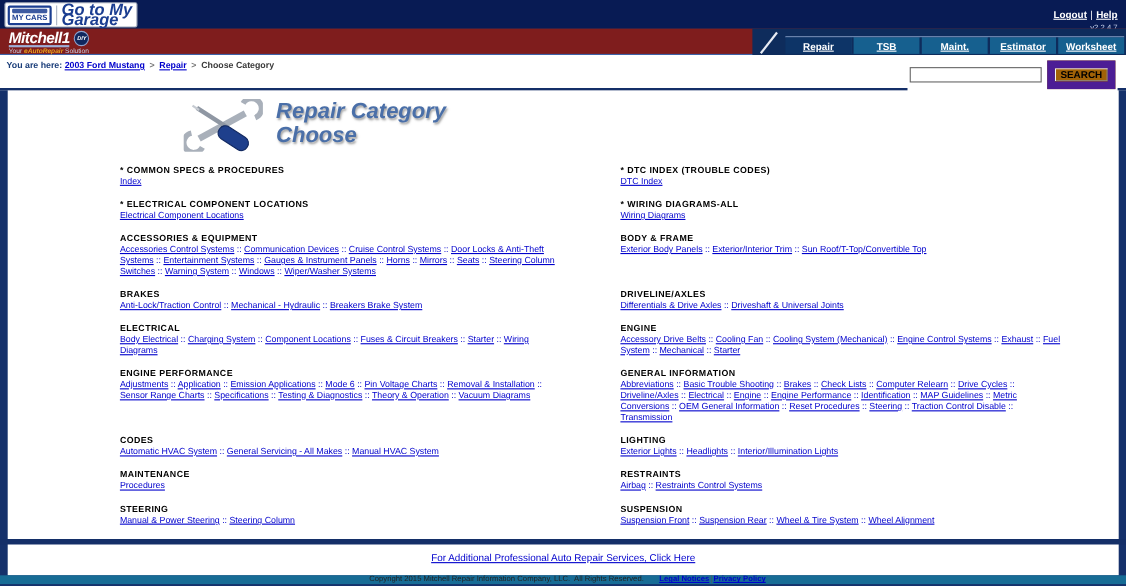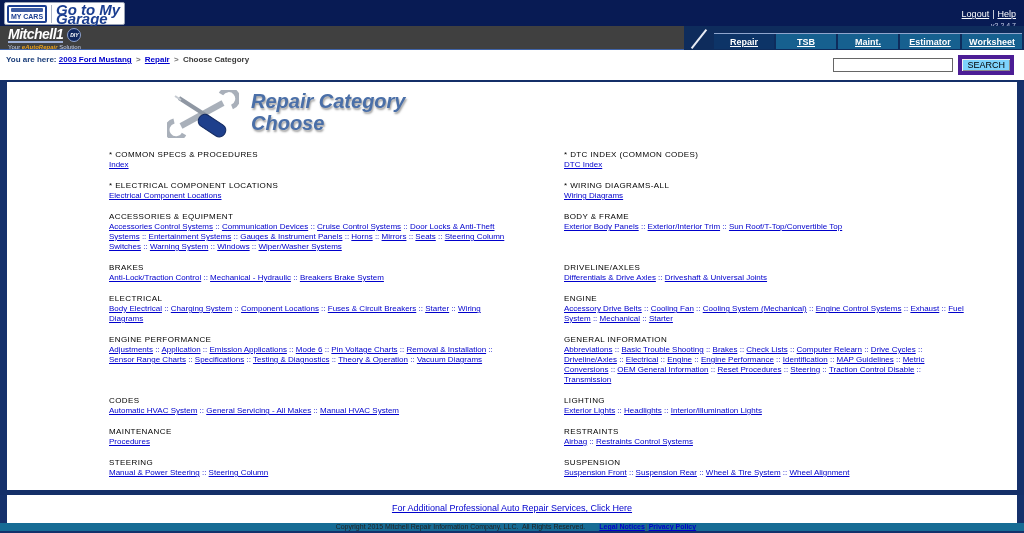--- a/index.html
+++ b/index.html
@@ -8,26 +8,26 @@
   a { cursor:pointer; }
 
   
   .topbar { height:26px; background:#081B54; display:flex; justify-content:space-between; align-items:flex-start; }
   .garage-btn { margin:2px 0 0 4px; background:#fff; border:1px solid #9AA3B5; border-radius:2px; height:23px; display:flex; align-items:center; padding:1px 4px 1px 2px; cursor:pointer; }
   .plate { width:40px; height:18px; background:#fff; border:2px solid #1B3E91; border-radius:2px; margin-right:4px; overflow:hidden; }
   .plate-top { height:4px; background:#1B3E91; opacity:.85; margin:1px 2px 0 2px; border-radius:1px; }
   .plate-text { font-size:7px; font-weight:bold; color:#1B3E91; text-align:center; line-height:9px; letter-spacing:0; }
   .garage-label { font-size:15px; line-height:9px; font-weight:bold; font-style:italic; color:#1B3E91; border-left:1px solid #A9B2C4; padding-left:4px; }
   .top-right { text-align:right; padding:3px 8px 0 0; }
-  .top-links a { color:#fff; font-size:9px; font-weight:normal; text-decoration:underline; }
+  .top-links a { color:#fff; font-size:9px; font-weight:bold; text-decoration:underline; }
   .tdiv { color:#fff; font-size:9px; margin:0 3px; }
   .version { color:#C9D3EC; font-size:7px; margin-top:1px; }
 
   
-  .header { height:24px; background:#404040; position:relative; border-bottom:1px solid #3F63A8; }
+  .header { height:24px; background:#7f1d1d; position:relative; border-bottom:1px solid #3F63A8; }
   .logo { position:absolute; left:8px; top:1px; }
   .logo-row { display:flex; align-items:center; }
   .logo-word { color:#fff; font-weight:bold; font-style:italic; font-size:14px; letter-spacing:-0.5px; border-bottom:2px solid #9FB0D8; line-height:14px; }
   .logo-badge { margin-left:4px; width:14px; height:14px; border-radius:50%; background:#10275E; border:1px solid #8FA3CE; color:#fff; font-size:5px; font-weight:bold; font-style:italic; display:flex; align-items:center; justify-content:center; }
   .tagline { color:#C9D3EC; font-size:6px; margin-top:1px; }
   .tag-brand { color:#E8A01F; font-style:italic; }
   .tabzone { position:absolute; right:0; top:0; height:24px; width:340px; background:#0E2C5C; }
   .slash { position:absolute; left:14px; bottom:-1px; width:2px; height:24px; background:#E8ECF4; transform:rotate(38deg); }
   .tabs { position:absolute; bottom:1px; left:30px; right:2px; display:flex; border-top:1px solid #8FA6CE; }
   .tab { flex:1; text-align:center; font-size:9px; font-weight:bold; color:#fff; text-decoration:underline; background:#16608F; padding:3px 0 2px 0; border-left:2px solid #0E2C5C; cursor:pointer; }
@@ -35,32 +35,32 @@
   .tab.active { background:#0D3467; }
 
   
   .crumbrow { height:32px; background:#fff; position:relative; border-bottom:2px solid #142F68; }
   .crumb { padding:5px 0 0 6px; font-size:8px; font-weight:bold; color:#1B3E7A; }
   .crumb a { color:#0000CC; text-decoration:underline; }
   .crumb-sep { color:#777; margin:0 2px; }
   .crumb-current { color:#3A3A3A; }
   .searchbox { position:absolute; right:8px; top:3px; background:#fff; display:flex; align-items:center; padding:2px 2px; }
   .search-input { width:120px; height:14px; border:1px solid #666; font-size:9px; padding:0 2px; }
-  .search-btn { margin-left:5px; font-family:inherit; font-size:9px; font-weight:normal; color:#000; background:#7dd3fc; border:4px solid #4c1d95; box-shadow:inset 1px 1px 0 #F2F2F2, inset -1px -1px 0 #8A8A8A; padding:1px 5px; cursor:pointer; }
+  .search-btn { margin-left:5px; font-family:inherit; font-size:9px; font-weight:bold; color:#000; background:#a16207; border:7px solid #4c1d95; box-shadow:inset 1px 1px 0 #F2F2F2, inset -1px -1px 0 #8A8A8A; padding:1px 5px; cursor:pointer; }
 
   
   .panel { margin:0 7px; background:#fff; height:408px; overflow:hidden; }
   .titleblock { display:flex; align-items:flex-start; margin:8px 0 0 160px; }
   .title { margin-left:12px; font-size:20px; line-height:22px; font-weight:bold; font-style:italic; color:#4A6FA8; text-shadow:1px 2px 2px rgba(110,110,110,.65); }
   .cat-table { display:table; table-layout:fixed; width:860px; margin:12px 0 0 102px; }
   .cat-row { display:table-row; }
   .cat-cell { display:table-cell; vertical-align:top; padding-bottom:11px; }
   .cat-cell.left { width:455px; padding-right:55px; }
   .cat-cell.right { width:405px; }
-  .cat-heading { font-size:8px; font-weight:normal; color:#000; letter-spacing:.4px; line-height:10px; }
+  .cat-heading { font-size:8px; font-weight:bold; color:#000; letter-spacing:.4px; line-height:10px; }
   .cat-links { font-size:8px; font-weight:normal; line-height:10px; }
   .cat-link { color:#0000CC; text-decoration:underline; }
   .sep { color:#0000CC; text-decoration:none; }
 
   
   .footbar { height:5px; background:#142F68; }
   .footer { margin:0 7px; background:#fff; height:28px; text-align:center; padding-top:2px; }
   .promo { font-size:9px; color:#0000CC; text-decoration:underline; }
   .copy { font-size:7px; color:#222; margin-top:1px; white-space:pre-wrap; }
   .copytext { color:#222; }
@@ -147,21 +147,21 @@
       <div>Choose</div>
     </div>
   </div>
   <div class="cat-table">
       <div class="cat-row">
         <div class="cat-cell left">
           <div class="cat-heading">* COMMON SPECS &amp; PROCEDURES</div>
           <div class="cat-links"><a href="#" class="cat-link">Index</a></div>
         </div>
         <div class="cat-cell right">
-          <div class="cat-heading">* DTC INDEX (COMMON CODES)</div>
+          <div class="cat-heading">* DTC INDEX (TROUBLE CODES)</div>
           <div class="cat-links"><a href="#" class="cat-link">DTC Index</a></div>
         </div>
       </div>
       <div class="cat-row">
         <div class="cat-cell left">
           <div class="cat-heading">* ELECTRICAL COMPONENT LOCATIONS</div>
           <div class="cat-links"><a href="#" class="cat-link">Electrical Component Locations</a></div>
         </div>
         <div class="cat-cell right">
           <div class="cat-heading">* WIRING DIAGRAMS-ALL</div>

